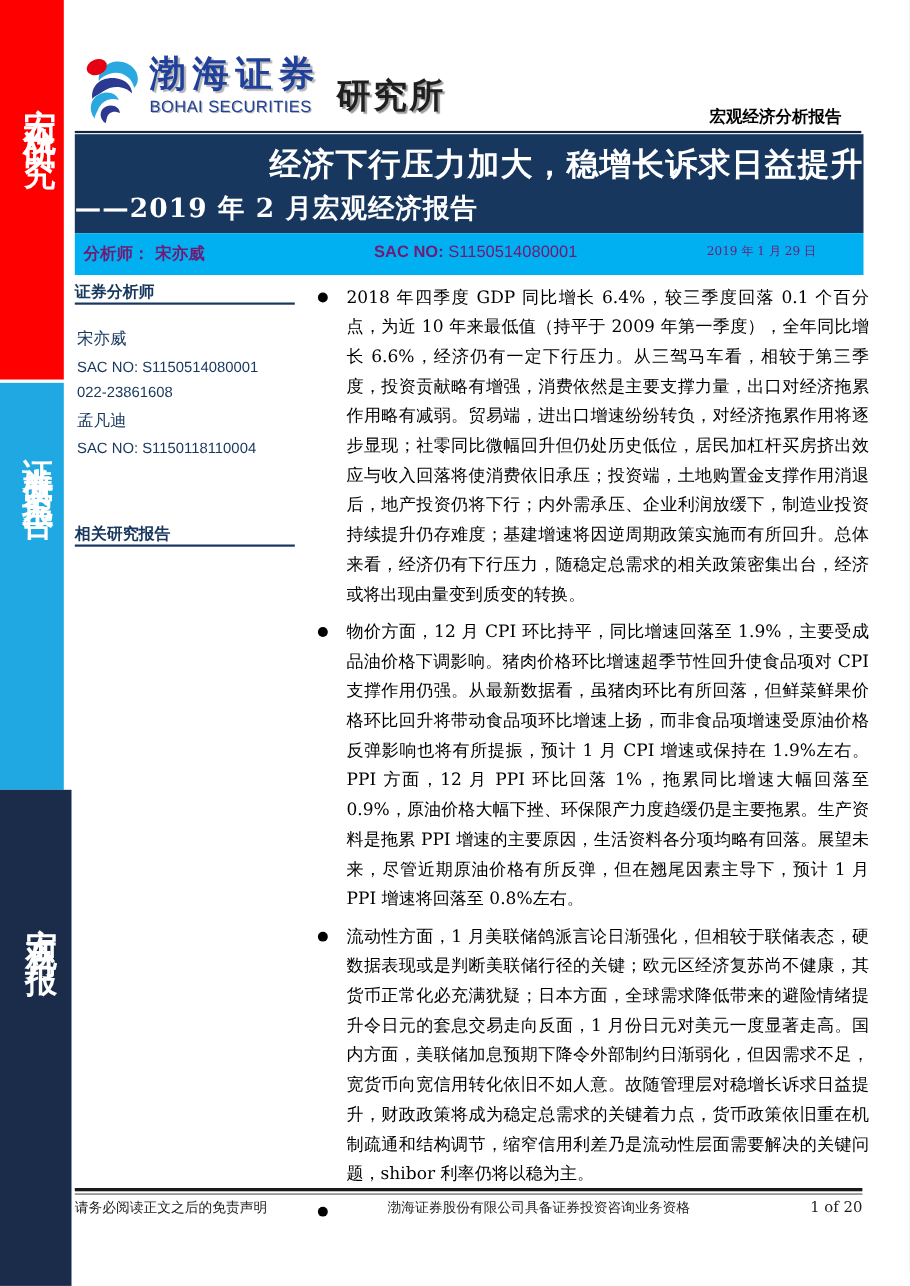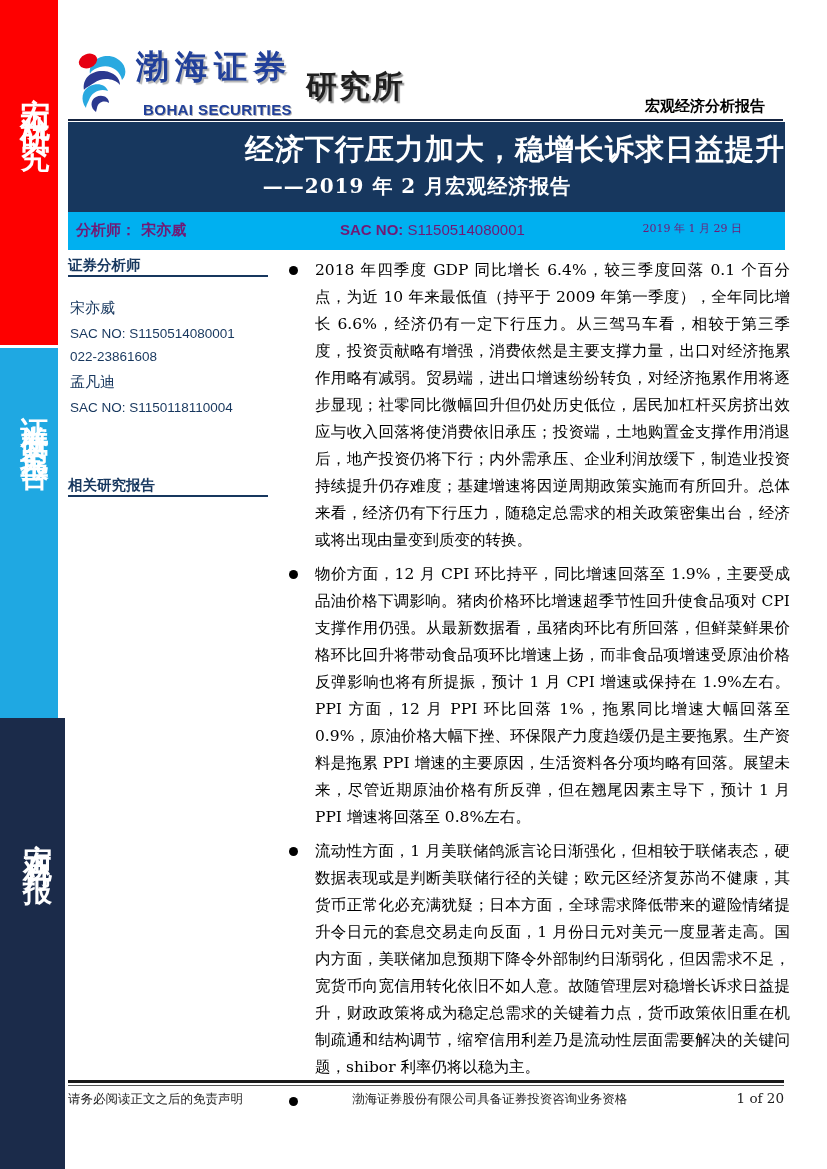--- a/index.html
+++ b/index.html
@@ -23,24 +23,23 @@
   
   .logo-row { position:absolute; left:76px; top:50px; display:flex; align-items:flex-start; }
   .logo-icon { width:54px; height:62px; flex:none; }
   .logo-text { margin-left:6px; display:flex; flex-direction:column; }
   .logo-cn {
     font-size:33px; font-weight:bold; color:#21409a; line-height:1.05;
     letter-spacing:6px; text-shadow:2px 2px 1px #b4b4b4;
     font-family:"DejaVu Serif", serif;
   }
   .logo-en {
-    font-size:15px; font-weight:bold; color:#21409a; letter-spacing:0.4px;
+    font-size:15px; font-weight:normal; color:#21409a; letter-spacing:0.4px;
     text-shadow:1px 1px 0 #b4b4b4; font-family:"Liberation Sans", sans-serif;
-    margin-top:16px;
-    text-align:right;
+    margin-top:4px;
   }
   .institute {
     margin-left:14px; margin-top:16px; font-size:31px; font-weight:bold;
     color:#1f1f1f; text-shadow:2px 2px 1px #9b9b9b;
     font-family:"DejaVu Sans", sans-serif; letter-spacing:2px;
   }
   .report-type {
     position:absolute; top:97px; right:62px; font-size:15px; font-weight:bold;
     color:#000; font-family:"DejaVu Serif", serif;
   }
@@ -49,21 +48,21 @@
   
   .title-block {
     position:absolute; left:68px; top:122px; width:717px; height:90px;
     background:#17375e; color:#ffffff;
   }
   .title-main {
     margin:9px 0 0 0; text-align:right; font-size:29px; font-weight:bold;
     letter-spacing:1px; line-height:1.25;
   }
   .title-sub {
-    text-align:center; padding-right:19px; font-size:20px; font-weight:bold;
+    text-align:left; padding-right:19px; font-size:24px; font-weight:bold;
     margin-top:6px; letter-spacing:1px;
   }
 
   
   .analyst-bar {
     position:absolute; left:68px; top:212px; width:717px; height:38px;
     background:#00b0f0; color:#701a75;
   }
   .analyst-name { position:absolute; left:8px;  top:9px; font-size:15px; font-weight:bold; }
   .analyst-sac  { position:absolute; left:272px; top:9px; font-size:15px; font-family:"Liberation Sans", sans-serif; }

